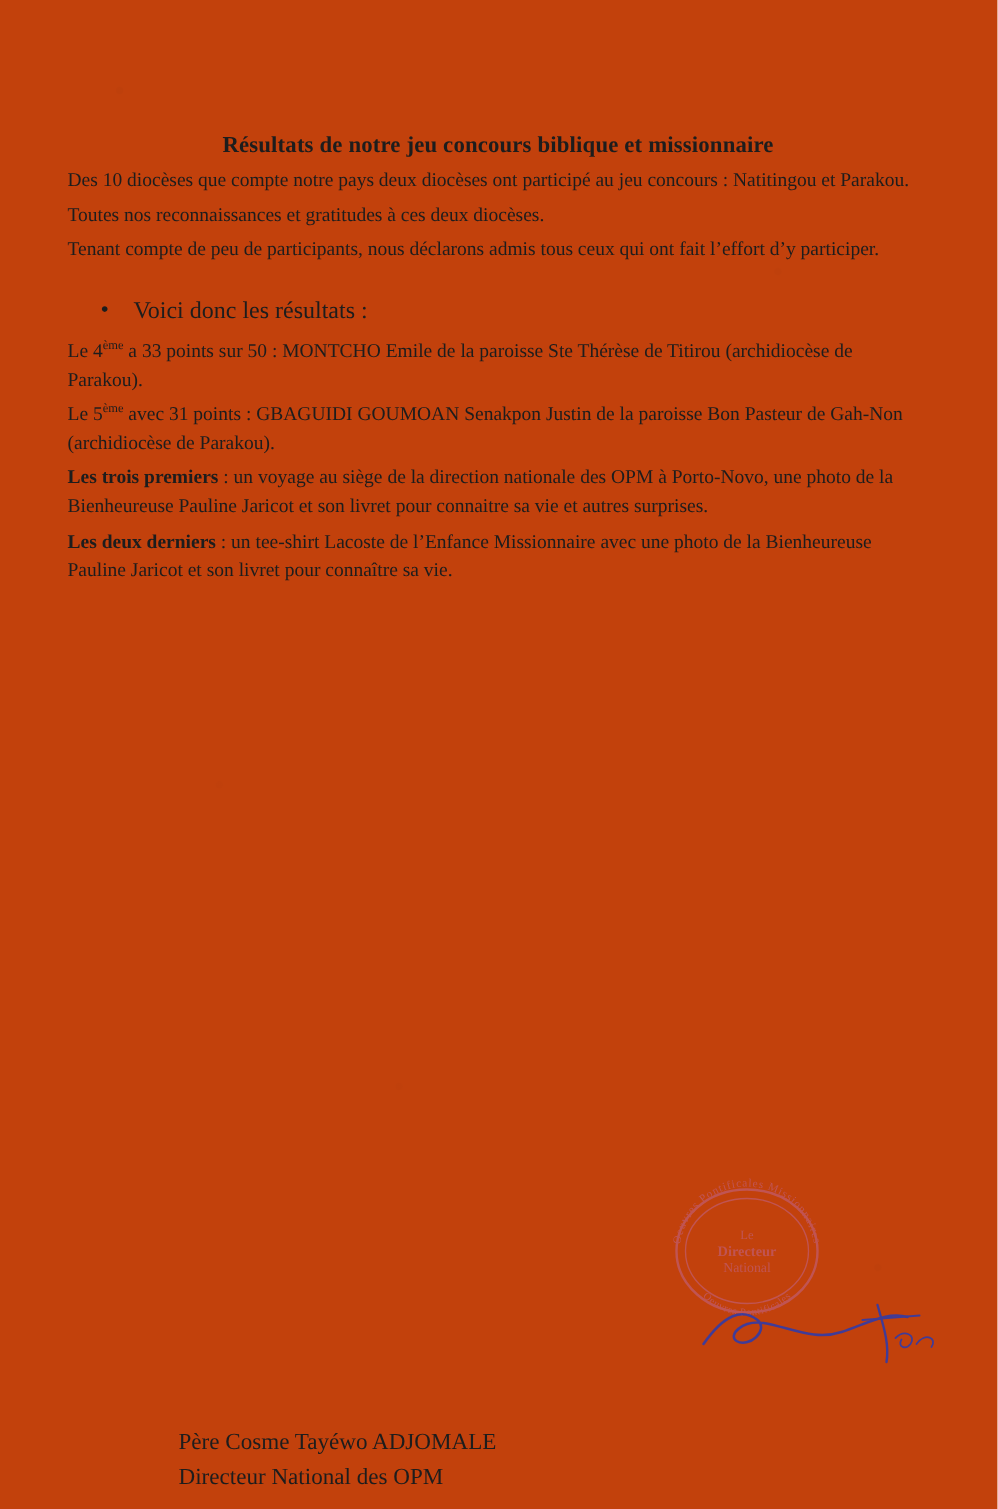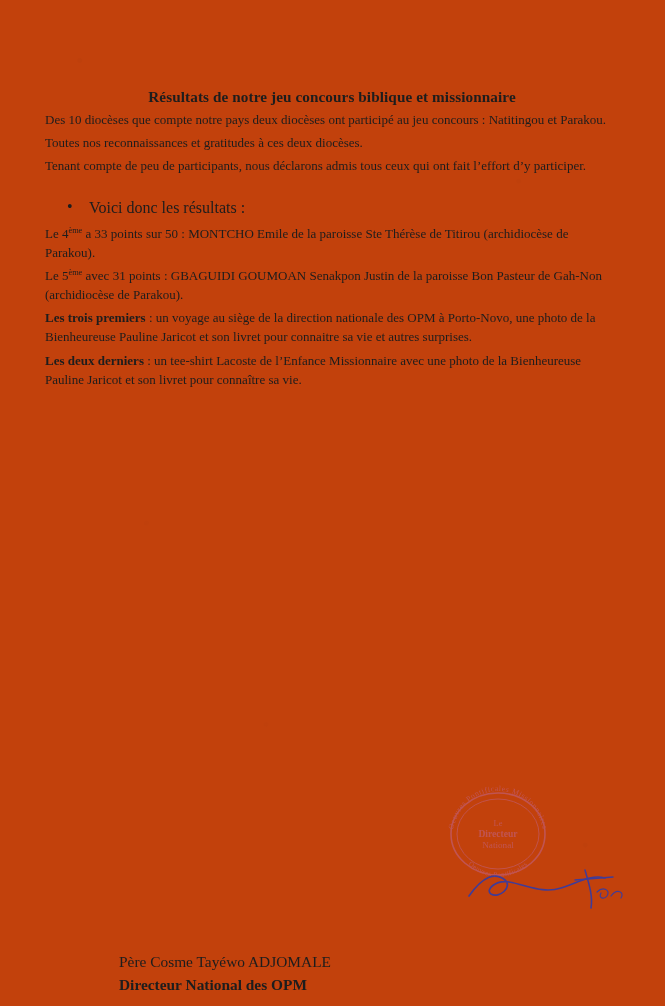--- a/index.html
+++ b/index.html
@@ -105,21 +105,21 @@
     top: 142px;
     width: 582px;
     text-align: left;
     margin-top: 38px;
   }
   .signer .line {
     font-size: 15.4px;
     line-height: 1.5;
   }
   .signer .name { padding-left: 78px; }
-  .signer .role { padding-left: 78px; font-weight: bold; }
+  .signer .role { padding-left: 78px; }
 </style>
 </head>
 <body>
 
 <div class="page">
   <div class="paper-noise"></div>
 
   <div class="content">
 
     <h1 class="doc-title">Résultats de notre jeu concours biblique et missionnaire</h1>

